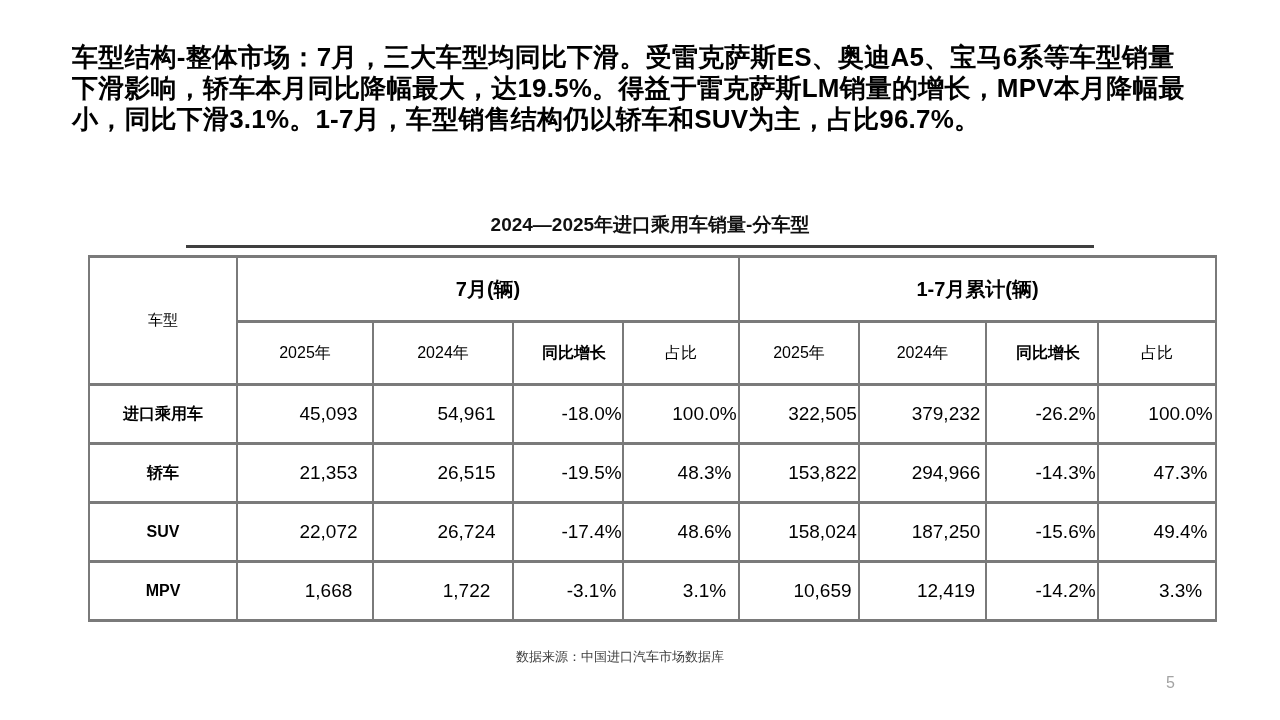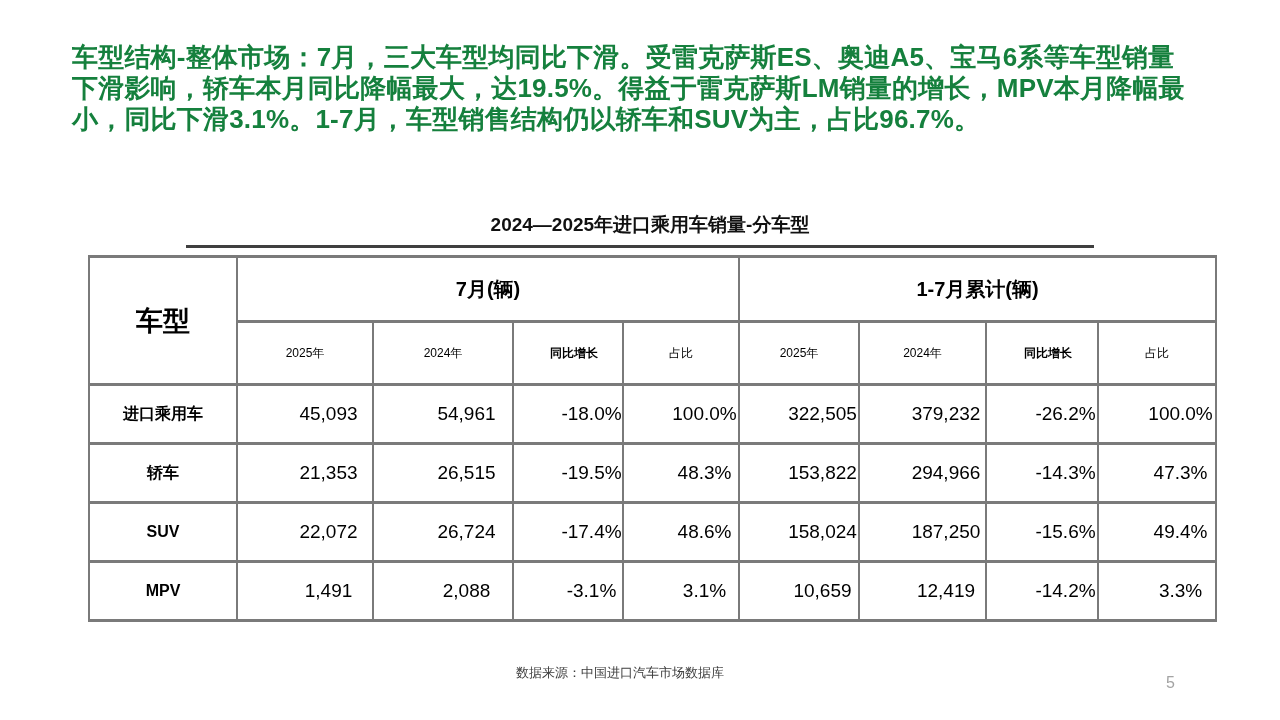--- a/index.html
+++ b/index.html
@@ -15,21 +15,21 @@
   }
 
   .headline {
     position: absolute;
     left: 72px;
     top: 42px;
     width: 1116px;
     font-size: 26px;
     font-weight: bold;
     line-height: 31px;
-    color: #15803d;
+    color: #000000;
     letter-spacing: 0.2px;
   }
 
   .table-title {
     position: absolute;
     left: 10px;
     top: 212px;
     width: 1280px;
     text-align: center;
     font-size: 19px;
@@ -62,37 +62,36 @@
     vertical-align: middle;
     color: #000000;
     background: #ffffff;
     overflow: hidden;
     white-space: nowrap;
   }
   .row-group-1 { height: 65px; }
   .row-group-2 { height: 63px; }
   .data-row    { height: 59px; }
 
-  .corner-th   { font-size: 27px; font-weight: bold; }
+  .corner-th   { font-size: 15px; font-weight: normal; }
   .group-th    { font-size: 20px; font-weight: bold; }
-  .sub-th      { font-size: 12px; font-weight: normal; }
+  .sub-th      { font-size: 16px; font-weight: normal; }
   .sub-th.bold { font-weight: bold; padding-left: 12px; }
   .row-label   { font-size: 16px; font-weight: bold; }
   .cell        { font-size: 19px; font-weight: normal; padding-left: 47px; }
   .cell.bold   { font-weight: normal; }
 
   .source-note {
     position: absolute;
     left: 0;
     top: 648px;
     width: 1240px;
     text-align: center;
     font-size: 13px;
     color: #3d3d3d;
-    margin-top: 16px;
   }
 
   .page-number {
     position: absolute;
     left: 1166px;
     top: 674px;
     font-size: 16px;
     color: #a3a3a3;
   }
 </style>
@@ -164,22 +163,22 @@
         <td class="cell">26,724</td>
         <td class="cell bold">-17.4%</td>
         <td class="cell">48.6%</td>
         <td class="cell">158,024</td>
         <td class="cell">187,250</td>
         <td class="cell bold">-15.6%</td>
         <td class="cell">49.4%</td>
       </tr>
       <tr class="data-row">
         <th class="row-label">MPV</th>
-        <td class="cell">1,491</td>
-        <td class="cell">2,088</td>
+        <td class="cell">1,668</td>
+        <td class="cell">1,722</td>
         <td class="cell bold">-3.1%</td>
         <td class="cell">3.1%</td>
         <td class="cell">10,659</td>
         <td class="cell">12,419</td>
         <td class="cell bold">-14.2%</td>
         <td class="cell">3.3%</td>
       </tr>
     </tbody>
   </table>
 

